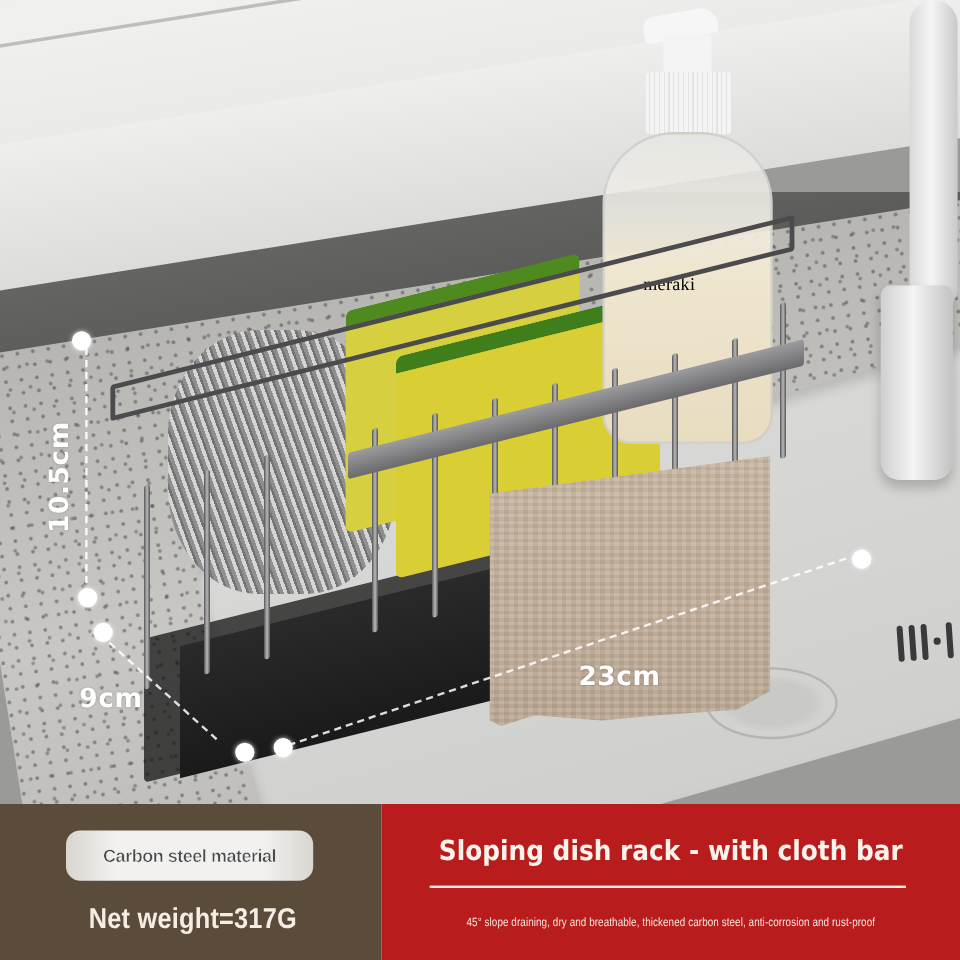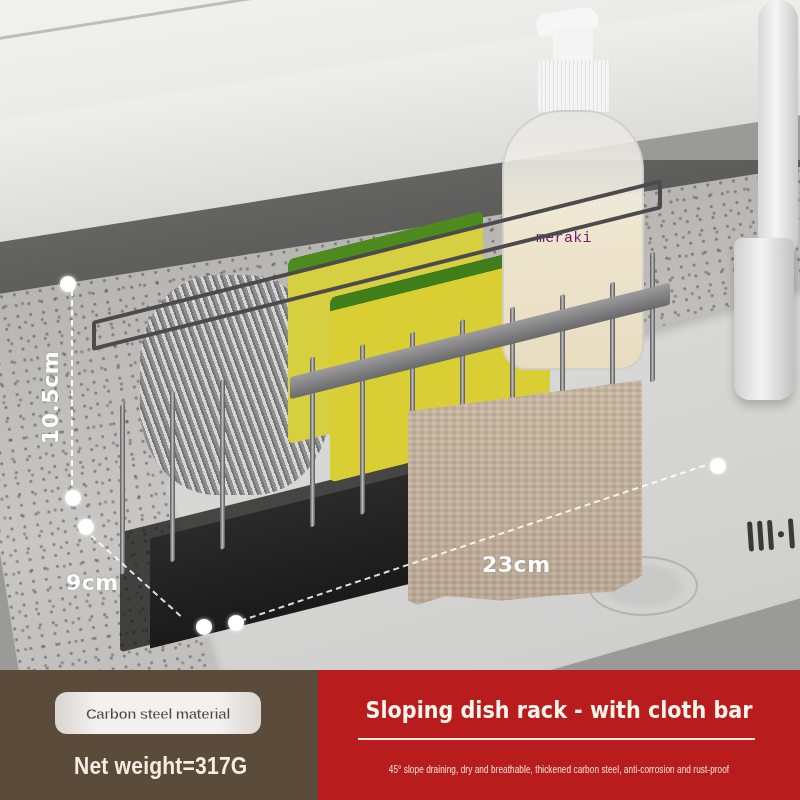--- a/index.html
+++ b/index.html
@@ -65,21 +65,21 @@
     .sponge.s2 { left: 330px; top: 270px; width: 220px; height: 185px; background: #d9cf34; transform: skewY(-14deg); border-top: 14px solid #3f7e1b; }
 
     
     .bottle { position: absolute; left: 502px; top: 110px; width: 142px; height: 260px; border-radius: 60px 60px 24px 24px;
       background: linear-gradient(180deg, rgba(230,230,228,.8) 0%, rgba(240,238,230,.9) 25%, #efe6cf 45%, #e8dcc0 100%);
       border: 2px solid rgba(200,200,198,.7); }
     .bottle-cap { position: absolute; left: 538px; top: 60px; width: 72px; height: 52px; background: #f2f2f2; border-radius: 4px;
       background-image: repeating-linear-gradient(90deg, #f4f4f4 0 3px, #e3e3e3 3px 4px); }
     .bottle-neck { position: absolute; left: 553px; top: 28px; width: 40px; height: 34px; background: #f4f4f4; border-radius: 4px; }
     .bottle-spout { position: absolute; left: 536px; top: 10px; width: 62px; height: 22px; background: #f6f6f6; border-radius: 10px 14px 4px 4px; transform: rotate(-10deg); }
-    .bottle-label { position: absolute; left: 536px; top: 230px; font-family: Liberation Mono, monospace; font-size: 15px; color: #701a75; letter-spacing: .3px; }
+    .bottle-label { position: absolute; left: 536px; top: 230px; font-family: Liberation Serif, serif; font-size: 15px; color: #000000; letter-spacing: .3px; }
 
     
     .towel { position: absolute; left: 408px; top: 380px; width: 234px; height: 225px;
       background:
         repeating-linear-gradient(0deg, rgba(255,255,255,.05) 0 3px, rgba(0,0,0,.04) 3px 6px),
         repeating-linear-gradient(90deg, rgba(255,255,255,.05) 0 4px, rgba(0,0,0,.04) 4px 8px),
         linear-gradient(180deg, #c9b8a2 0%, #bca995 100%);
       clip-path: polygon(0 14%, 100% 0, 100% 87%, 88% 94%, 60% 96%, 40% 98%, 16% 96%, 4% 100%, 0 98%);
       box-shadow: -4px 0 0 #a8957f; }
 

